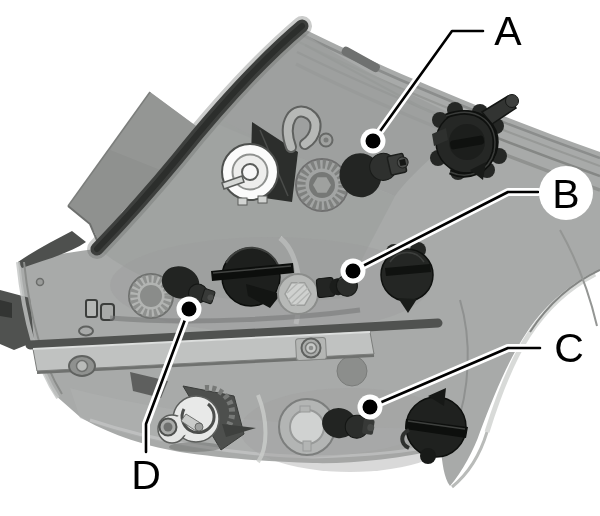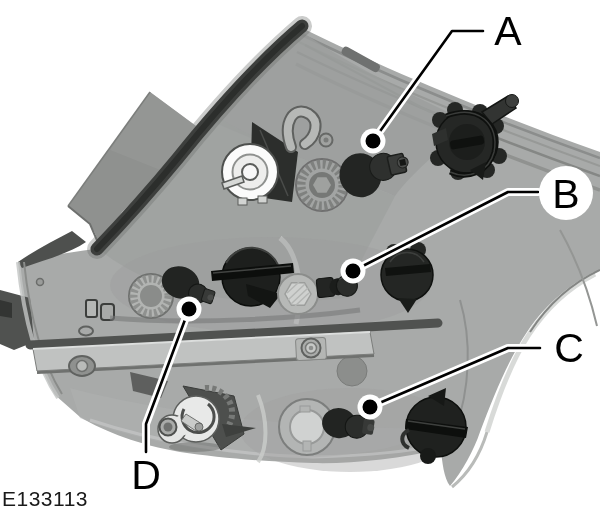--- a/index.html
+++ b/index.html
@@ -259,15 +259,14 @@
     <circle cx="189" cy="309" r="12.5" fill="#ffffff" stroke="none"></circle>
     <circle cx="189" cy="309" r="7.5" fill="#000000" stroke="none"></circle>
     <circle cx="566" cy="193" r="27" fill="#ffffff" stroke="none"></circle>
   </g>
 </svg>
 
   <span class="callout-label" style="left:508px;top:31px;">A</span>
   <span class="callout-label" style="left:566px;top:194px;">B</span>
   <span class="callout-label" style="left:569px;top:348px;">C</span>
   <span class="callout-label" style="left:146px;top:475px;">D</span>
-  <span class="figure-code">E133113</span>
 
 </div>
 
 </body></html>

